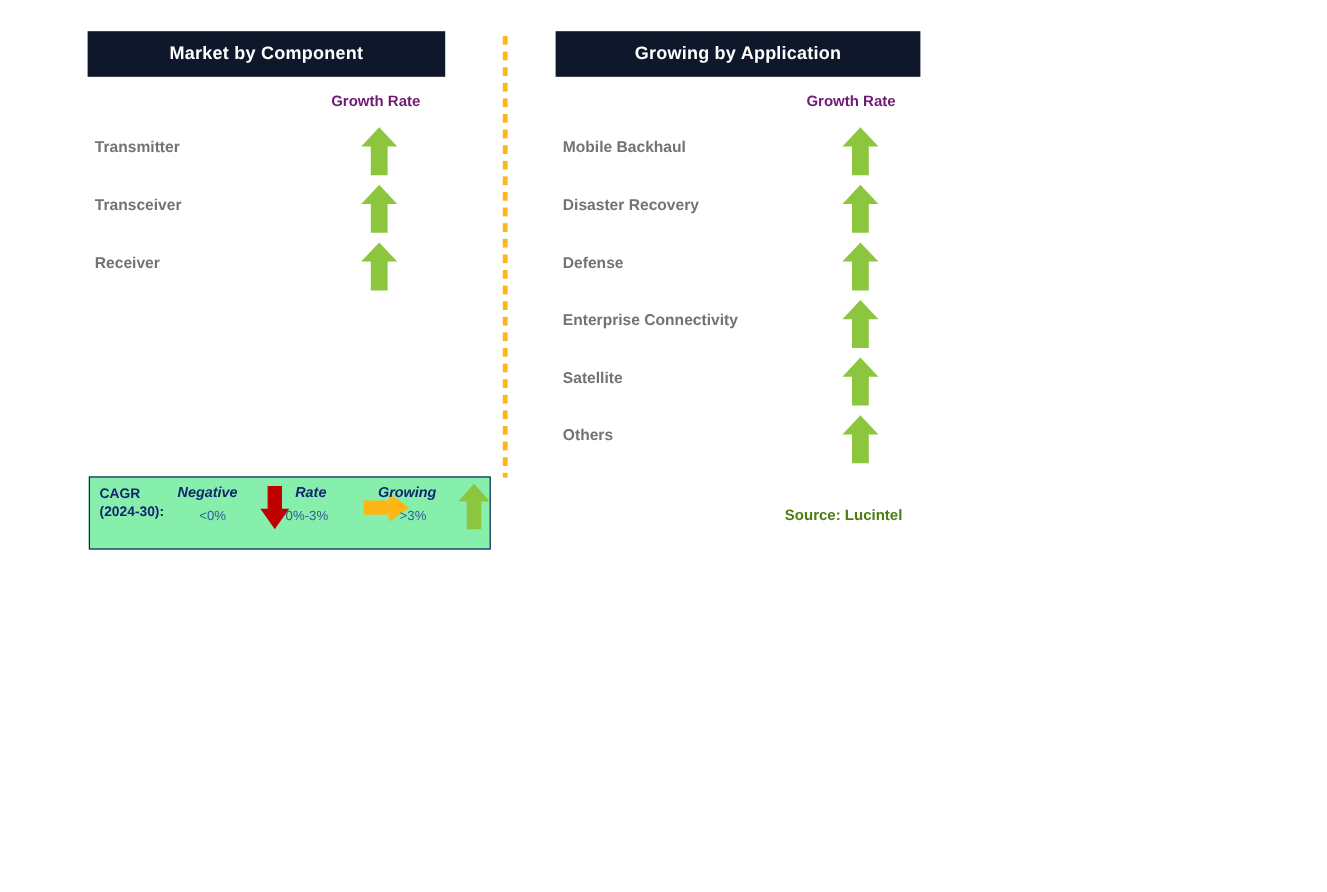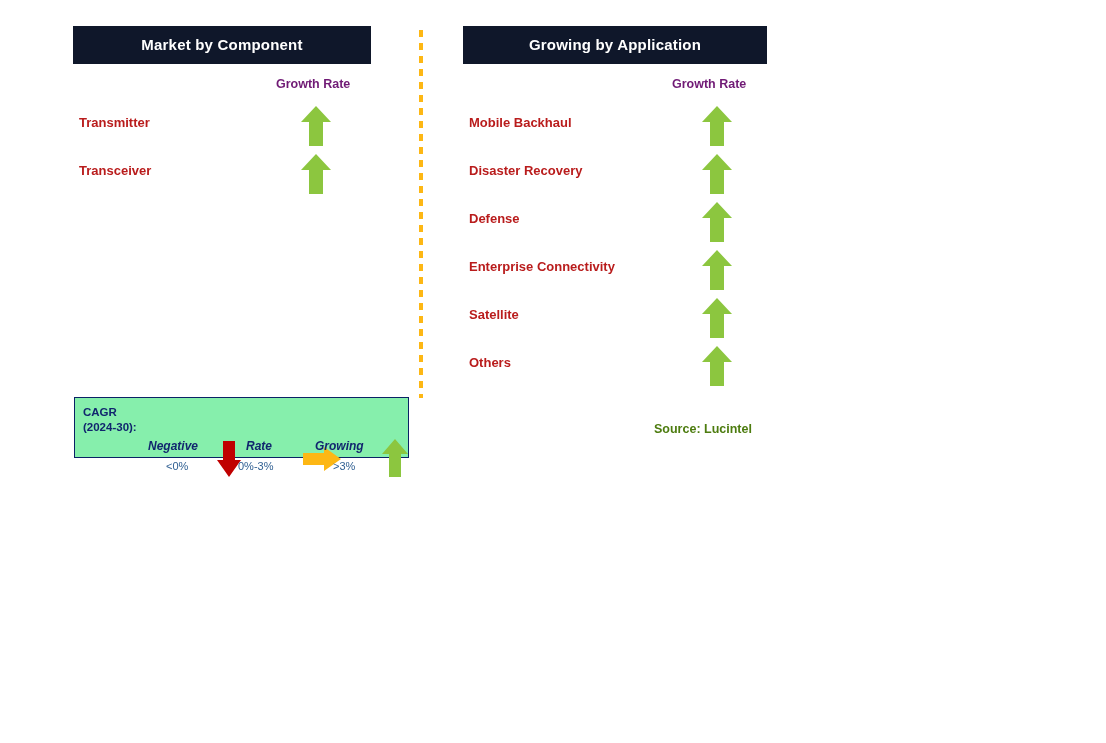--- a/index.html
+++ b/index.html
@@ -53,21 +53,21 @@
   .seg-row {
     position: relative;
     height: 48px;
   }
   .seg-label {
     position: absolute;
     left: 6px;
     top: 11px;
     font-size: 13px;
     font-weight: bold;
-    color: #b91c1c;
+    color: #737373;
     white-space: nowrap;
   }
   .seg-arrow {
     position: absolute;
     top: 0px;
   }
   #panel-component .seg-arrow { left: 227px; }
   #panel-application .seg-arrow { left: 238px; }
 
   
@@ -108,21 +108,20 @@
     font-size: 11.5px;
     font-weight: bold;
     color: #11266e;
     line-height: 15px;
     white-space: nowrap;
   }
   .legend-item {
     position: absolute;
     top: 0;
     height: 49px;
-    margin-top: 36px;
   }
   .legend-word {
     position: absolute;
     top: 5px;
     font-size: 12px;
     font-weight: bold;
     font-style: italic;
     color: #11266e;
     white-space: nowrap;
   }
@@ -183,20 +182,28 @@
 
     <div class="seg-row">
       <span class="seg-label">Transceiver</span>
       <span class="seg-arrow">
         <svg class="arrow-up" width="32" height="44" viewBox="0 0 32 44" aria-hidden="true">
           <polygon points="16,2 31,18 23,18 23,42 9,42 9,18 1,18" fill="#8cc63f"></polygon>
         </svg>
       </span>
     </div>
 
+    <div class="seg-row">
+      <span class="seg-label">Receiver</span>
+      <span class="seg-arrow">
+        <svg class="arrow-up" width="32" height="44" viewBox="0 0 32 44" aria-hidden="true">
+          <polygon points="16,2 31,18 23,18 23,42 9,42 9,18 1,18" fill="#8cc63f"></polygon>
+        </svg>
+      </span>
+    </div>
 
   </div>
 </div>
 
 <div id="divider"></div>
 
 <div class="panel" id="panel-application">
   <div class="panel-header">Growing by Application</div>
   <div class="growth-rate-label">Growth Rate</div>
   <div class="rows">

